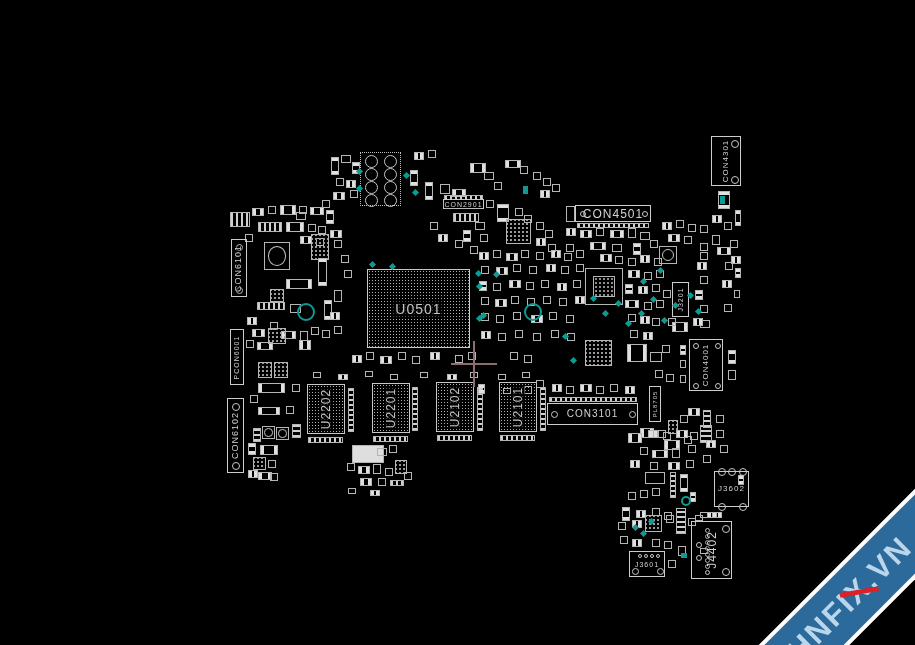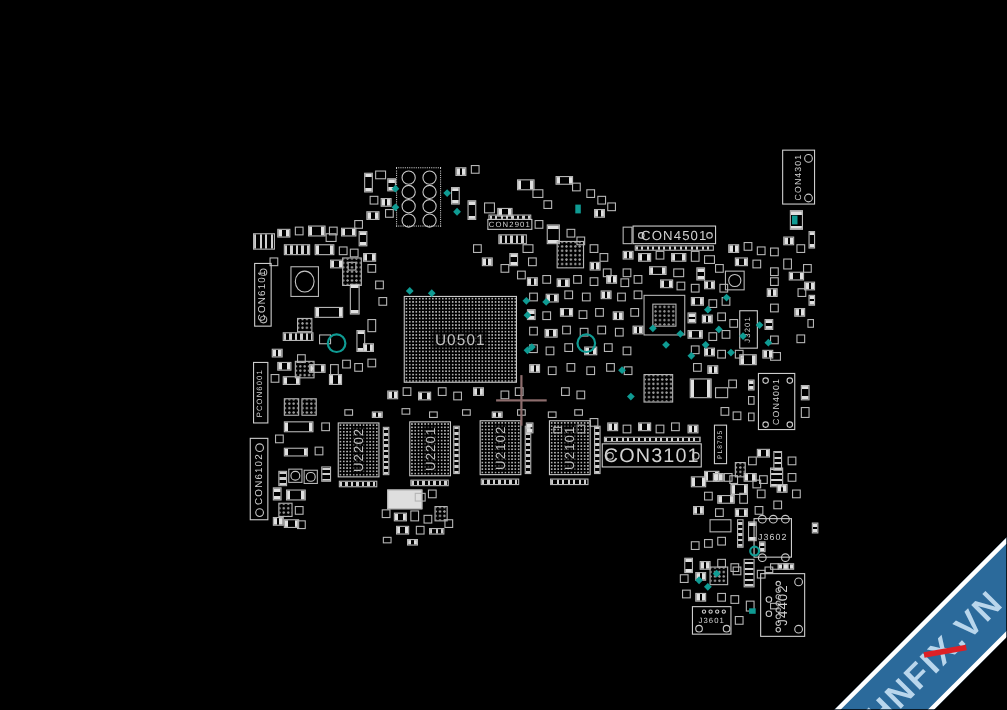--- a/index.html
+++ b/index.html
@@ -418,26 +418,26 @@
       <div class="comp " style="left: 689px; top: 339px; width: 34px; height: 52px;">
         <div class="circ" style="left: 3px; top: 3px; width: 6px; height: 6px;"></div>
         <div class="circ" style="left: 25px; top: 3px; width: 6px; height: 6px;"></div>
         <div class="circ" style="left: 3px; top: 43px; width: 6px; height: 6px;"></div>
         <div class="circ" style="left: 25px; top: 43px; width: 6px; height: 6px;"></div>
         <span class="lbl v" style="font-size: 8px;">CON4001</span>
       </div>
       <div class="comp " style="left: 547px; top: 403px; width: 91px; height: 22px;">
         <div class="circ" style="left: 3px; top: 7px; width: 7px; height: 7px;"></div>
         <div class="circ" style="left: 81px; top: 7px; width: 7px; height: 7px;"></div>
-        <span class="lbl" style="font-size: 18px; text-align: right;">CON3101</span>
+        <span class="lbl" style="font-size: 10px; text-align: right;">CON3101</span>
       </div>
       <div class="comp " style="left: 649px; top: 386px; width: 12px; height: 36px;">
         <span class="lbl v" style="font-size: 6px;">PL8705</span>
       </div>
-      <div class="comp " style="left: 685px; top: 471px; width: 35px; height: 36px;">
+      <div class="comp " style="left: 714px; top: 471px; width: 35px; height: 36px;">
         <div class="circ" style="left: 3px; top: -4px; width: 8px; height: 8px;"></div>
         <div class="circ" style="left: 13px; top: -4px; width: 8px; height: 8px;"></div>
         <div class="circ" style="left: 24px; top: -4px; width: 8px; height: 8px;"></div>
         <div class="circ" style="left: 3px; top: 31px; width: 8px; height: 8px;"></div>
         <div class="circ" style="left: 24px; top: 31px; width: 8px; height: 8px;"></div>
         <span class="lbl" style="font-size: 8px;">J3602</span>
       </div>
       <div class="comp " style="left: 691px; top: 521px; width: 41px; height: 58px;">
         <div class="circ" style="left: 30px; top: 3px; width: 8px; height: 8px;"></div>
         <div class="circ" style="left: 30px; top: 46px; width: 8px; height: 8px;"></div>

